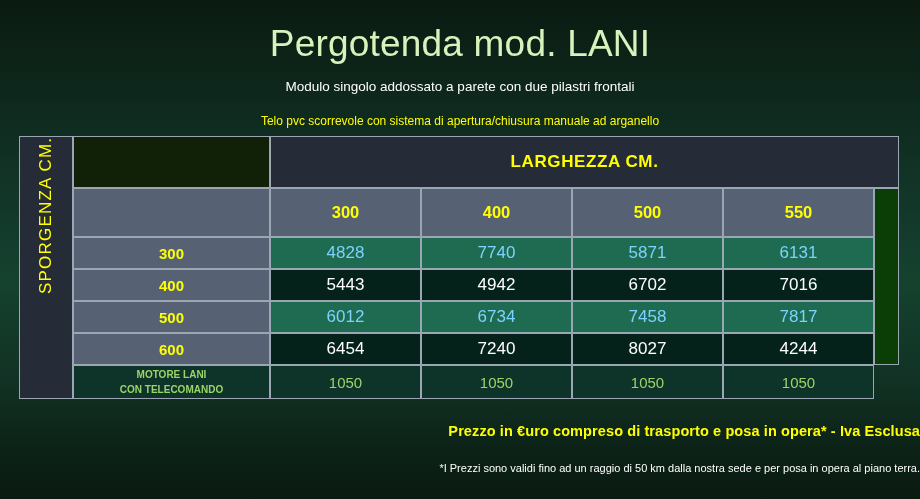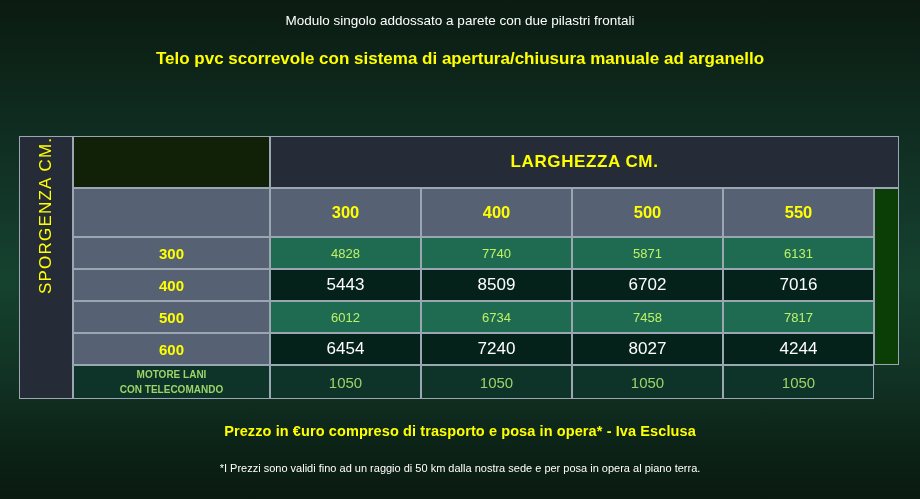--- a/index.html
+++ b/index.html
@@ -52,22 +52,22 @@
     margin: 4px;
     padding-top: 9px;
     font-size: 13.5px;
     font-weight: 400;
     color: #ffffff;
     line-height: 1.25;
   }
   .subtitle-2 {
     margin: 0;
     padding-top: 14px;
-    font-size: 17px;
-    font-weight: 700;
+    font-size: 12px;
+    font-weight: 400;
     color: #ffff00;
     line-height: 1.25;
   }
 
   
   #price-table {
     position: absolute;
     left: 19px;
     top: 136px;
     width: 879px;
@@ -142,22 +142,22 @@
   tr.row-green td.row-label,
   tr.row-dark td.row-label {
     background: #566273;
     color: #ffff00;
     font-size: 15px;
     font-weight: 700;
     height: 32px;
   }
   tr.row-green td.val {
     background: #1e6b52;
-    color: #bef264;
-    font-size: 13px;
+    color: #7dd3fc;
+    font-size: 17px;
     font-weight: 400;
   }
   tr.row-dark td.val {
     background: #05221a;
     color: #ffffff;
     font-size: 17px;
     font-weight: 400;
   }
 
   
@@ -175,21 +175,21 @@
     font-size: 15px;
     font-weight: 400;
   }
 
   
   #footer {
     position: absolute;
     left: 0;
     top: 423px;
     width: 920px;
-    text-align: center;
+    text-align: right;
   }
   .footer-main {
     margin: 0;
     font-size: 14.5px;
     font-weight: 700;
     color: #ffff00;
     letter-spacing: 0.1px;
   }
   .footer-note {
     margin: 0;
@@ -198,20 +198,21 @@
     font-weight: 400;
     color: #ffffff;
   }
 </style>
 </head>
 <body>
 
 <div id="slide">
 
   <div id="headings">
+    <h1 class="title">Pergotenda mod. LANI</h1>
     <p class="subtitle-1">Modulo singolo addossato a parete con due pilastri frontali</p>
     <p class="subtitle-2">Telo pvc scorrevole con sistema di apertura/chiusura manuale ad arganello</p>
   </div>
 
   <table id="price-table">
     <colgroup>
       <col class="c-side">
       <col class="c-label">
       <col class="c-data">
       <col class="c-data">
@@ -242,21 +243,21 @@
         <td class="row-label">300</td>
         <td class="val">4828</td>
         <td class="val">7740</td>
         <td class="val">5871</td>
         <td class="val">6131</td>
       </tr>
 
       <tr class="row-dark">
         <td class="row-label">400</td>
         <td class="val">5443</td>
-        <td class="val">8509</td>
+        <td class="val">4942</td>
         <td class="val">6702</td>
         <td class="val">7016</td>
       </tr>
 
       <tr class="row-green">
         <td class="row-label">500</td>
         <td class="val">6012</td>
         <td class="val">6734</td>
         <td class="val">7458</td>
         <td class="val">7817</td>

